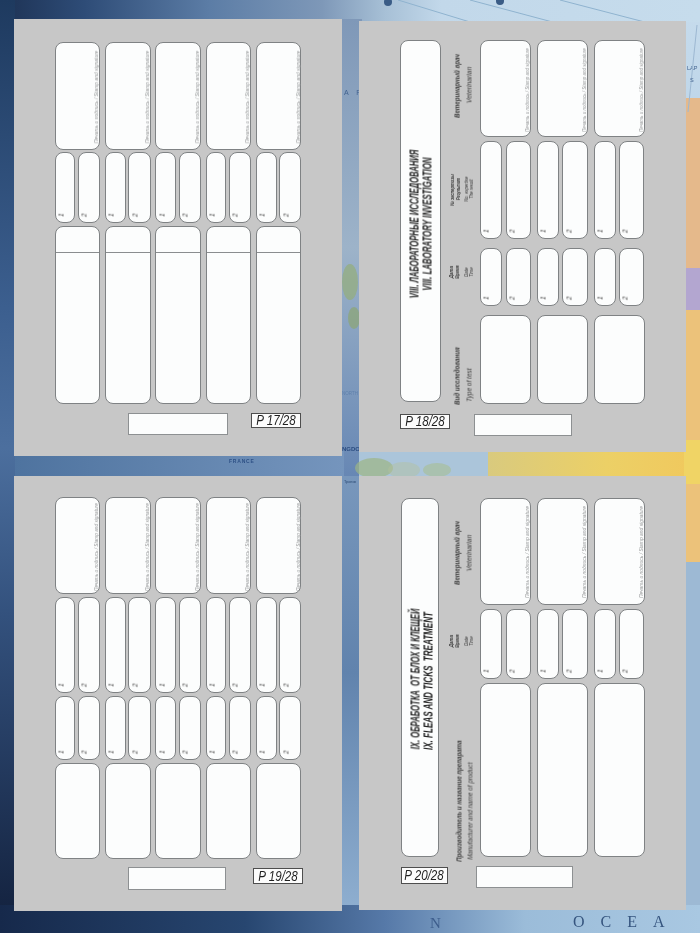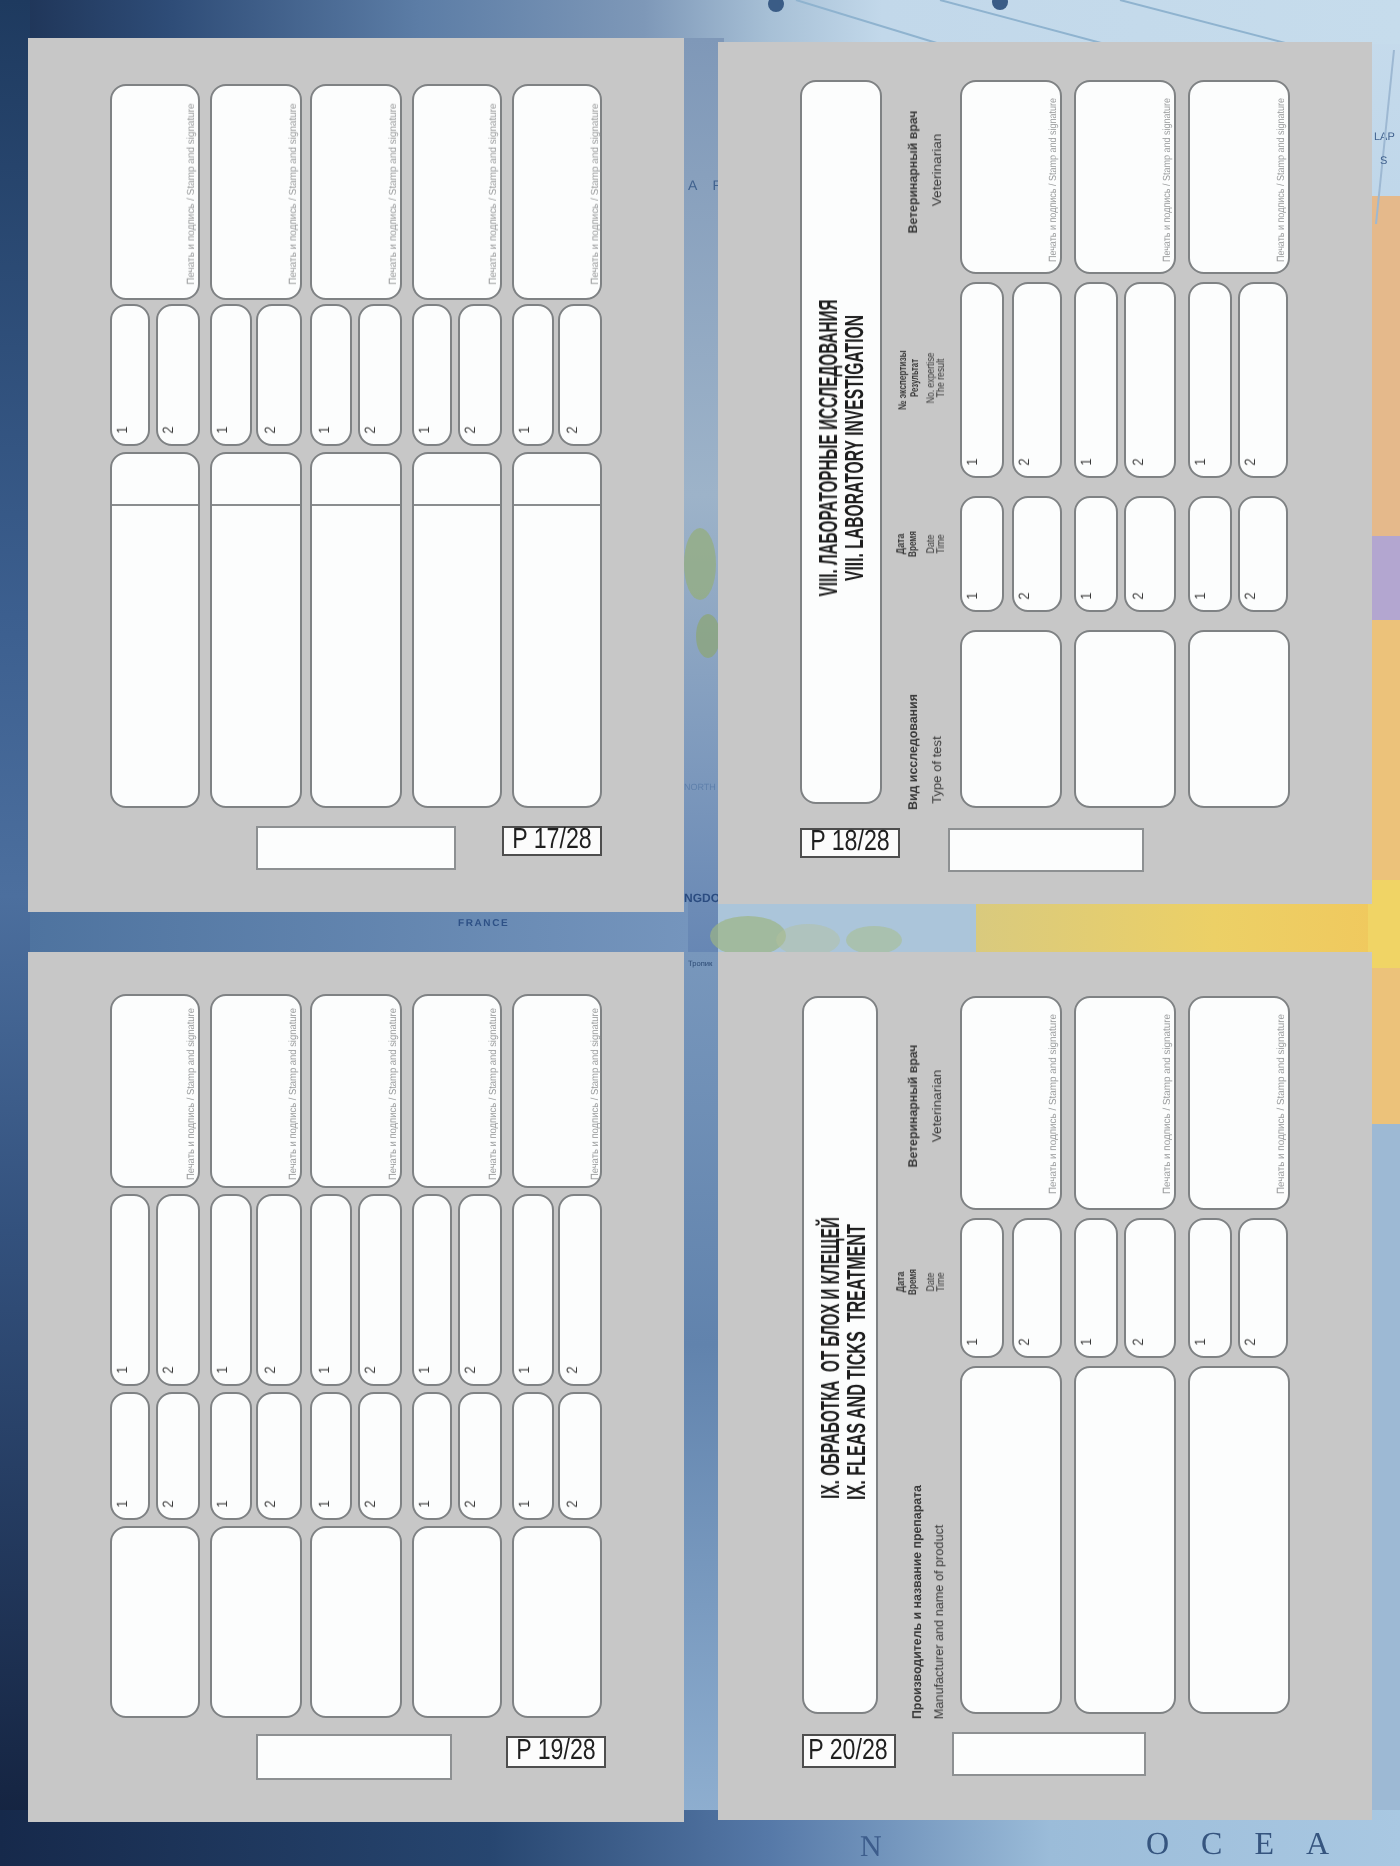--- a/index.html
+++ b/index.html
@@ -1,16 +1,16 @@
 <!DOCTYPE html>
 <html><head><meta charset="utf-8"><style>
 html,body{margin:0;padding:0;}
 #c{position:relative;width:700px;height:933px;overflow:hidden;background:#9db9d4;
    font-family:"Liberation Sans",sans-serif;}
-.pg{position:absolute;background:#c7c7c7;}
+.pg{position:absolute;background:#c7c7c7;font-style:italic;}
 .b{position:absolute;background:#fcfdfd;border:1px solid #7f8284;border-radius:8px;box-sizing:border-box;}
 .bc{position:absolute;background:#fcfdfd;border:1px solid #8d9092;box-sizing:border-box;}
 .pn{position:absolute;background:#fcfcfc;border:1px solid #4e4e4e;box-sizing:border-box;
     font-size:14.5px;color:#1f1f1f;}
 .pn span{position:absolute;left:50%;top:50%;transform:translate3d(-50%,-50%,0) scaleX(0.8);white-space:nowrap;}
 .r{position:absolute;white-space:nowrap;transform-origin:center;}
 </style></head>
 <body>
 <div id="c">
 <svg width="700" height="933" viewBox="0 0 700 933" style="position:absolute;left:0;top:0;">

